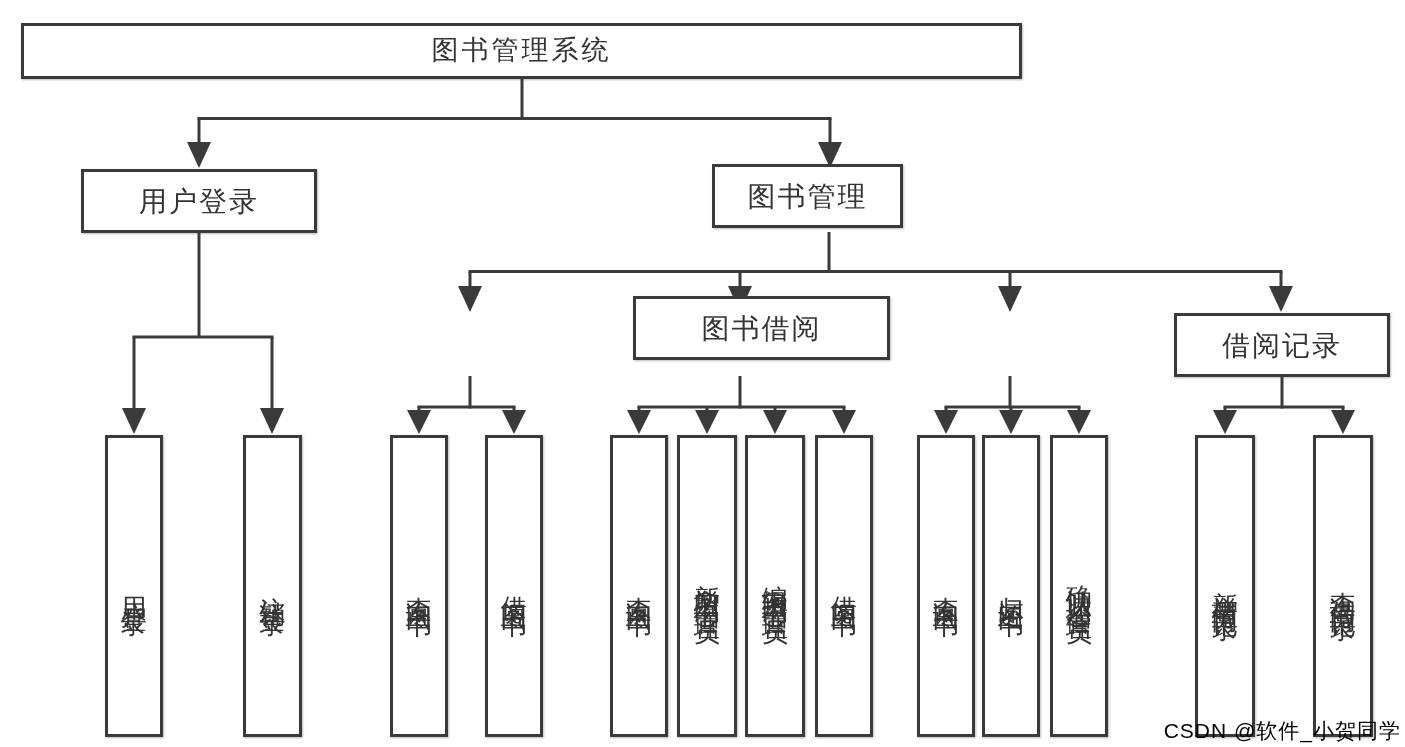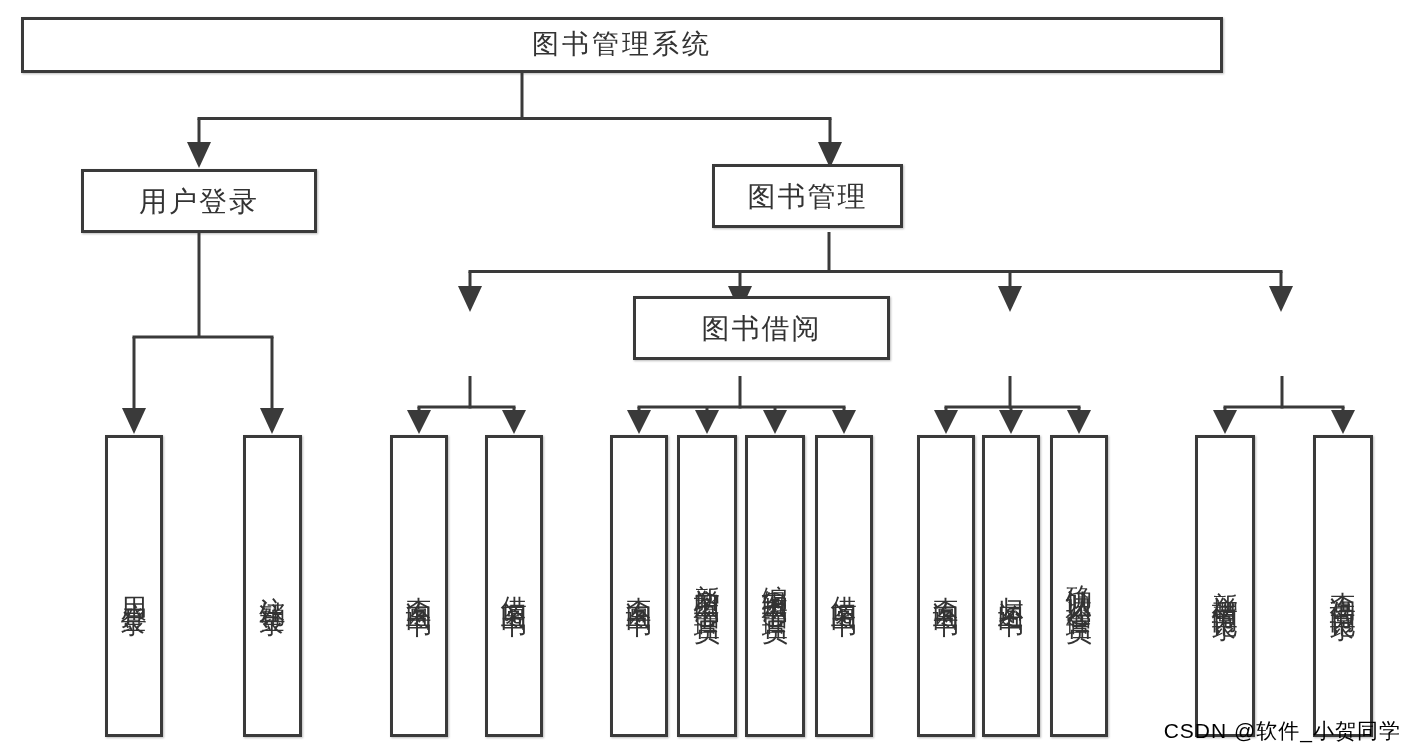--- a/index.html
+++ b/index.html
@@ -88,26 +88,27 @@
     <polygon points="1067,410 1091,410 1079,434"></polygon>
 
     <line x1="1282" y1="376" x2="1282" y2="408.5"></line>
     <line x1="1223.5" y1="407" x2="1344.5" y2="407"></line>
     <line x1="1225" y1="407" x2="1225" y2="414"></line>
     <polygon points="1213,410 1237,410 1225,434"></polygon>
     <line x1="1343" y1="407" x2="1343" y2="414"></line>
     <polygon points="1331,410 1355,410 1343,434"></polygon>
   </svg>
 
-  <div class="box h0" style="left:21px;top:17px;width:1202px;height:56px">图书管理系统</div>
+  <div class="box h0" style="left:21px;top:23px;width:1001px;height:56px">图书管理系统</div>
 
   <div class="box h1" style="left:81px;top:169px;width:236px;height:64px">用户登录</div>
   <div class="box h1" style="left:712px;top:164px;width:191px;height:64px">图书管理</div>
 
   <div class="box h1" style="left:633px;top:296px;width:257px;height:64px">图书借阅</div>
+  <div class="box h1" style="left:1174px;top:313px;width:216px;height:64px">借阅记录</div>
 
   <div class="box v" style="left:105px;top:435px;width:58px;height:302px">用户登录</div>
   <div class="box v" style="left:243px;top:435px;width:59px;height:302px">注销登录</div>
 
   <div class="box v" style="left:390px;top:435px;width:58px;height:302px">查询图书</div>
   <div class="box v" style="left:485px;top:435px;width:58px;height:302px">借阅图书</div>
 
   <div class="box v" style="left:610px;top:435px;width:58px;height:302px">查询图书</div>
   <div class="box v" style="left:677px;top:435px;width:60px;height:302px">新增图书（管理员）</div>
   <div class="box v" style="left:745px;top:435px;width:60px;height:302px">编辑图书（管理员）</div>

